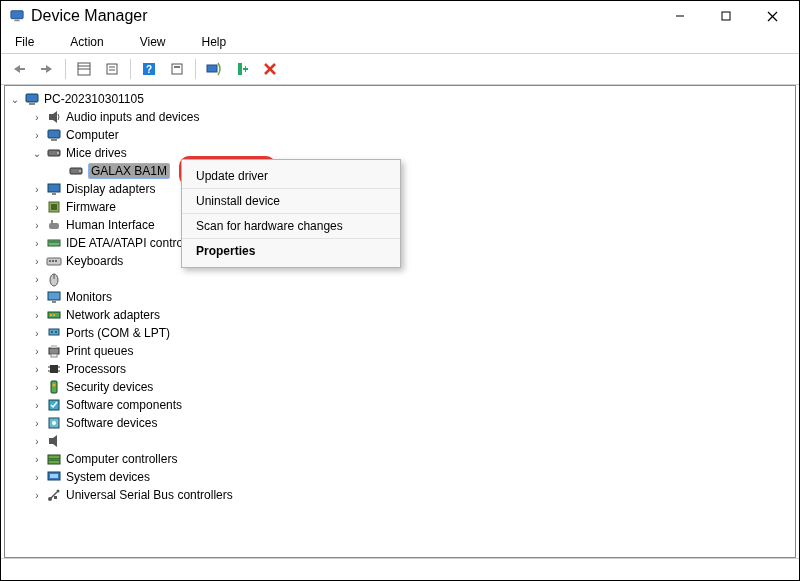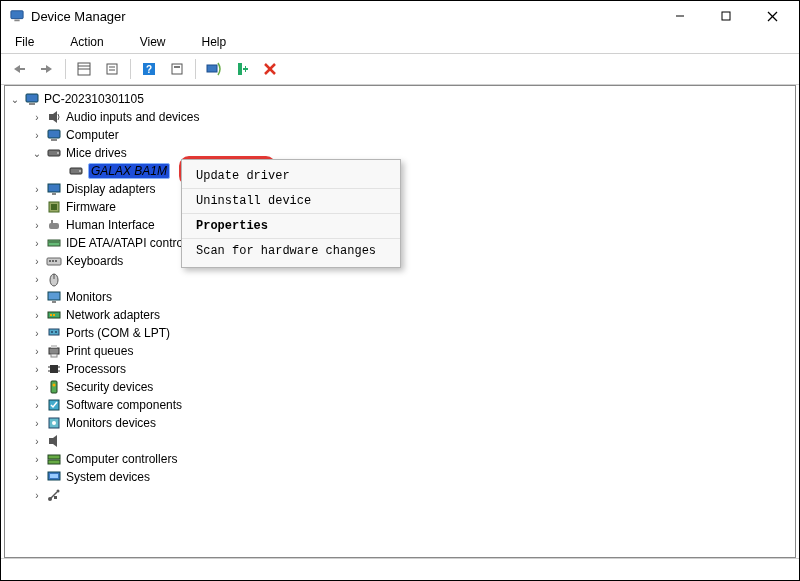--- a/index.html
+++ b/index.html
@@ -15,21 +15,21 @@
     border: 1px solid #000;
   }
   .titlebar {
     display: flex;
     align-items: center;
     height: 30px;
     padding: 0 4px 0 8px;
     background: #fff;
   }
   .titlebar .app-icon { width: 16px; height: 16px; margin-right: 6px; display:flex; align-items:center; justify-content:center;}
-  .titlebar .title { flex: 1; font-size: 13px; }
+  .titlebar .title { flex: 1; font-size: 16px; }
   .win-controls { display: flex; }
   .win-controls div {
     width: 46px; height: 30px;
     display: flex; align-items: center; justify-content: center;
     font-size: 14px;
   }
   .menubar {
     display: flex;
     padding: 2px 6px;
     border-bottom: 1px solid #d0d0d0;
@@ -74,41 +74,39 @@
     color: #555;
     margin-right: 2px;
   }
   .dev-icon {
     width: 16px; height: 16px;
     margin-right: 4px;
     display:flex; align-items:center; justify-content:center;
   }
   .node .label {}
   .node.selected .label {
-    background: #1d4ed8;
+    background: #a3a3a3;
     border: 1px solid #8ab4f8;
     padding: 0 2px;
     border-radius: 2px;
-    font-style: italic;
   }
   .red-ring {
     position: absolute;
     border: 3px solid #e53935;
     border-radius: 10px;
     pointer-events: none;
   }
   .context-menu {
     position: absolute;
     background: #f8f8f8;
     border: 1px solid #b5b5b5;
     box-shadow: 3px 3px 6px rgba(0,0,0,.25);
     width: 220px;
     padding: 4px 0;
     z-index: 10;
-    font-family: Liberation Mono, monospace;
   }
   .context-menu .cm-item {
     padding: 5px 14px;
     border-bottom: 1px solid #e2e2e2;
   }
   .context-menu .cm-item:last-child{border-bottom:none;}
   .context-menu .cm-item.strong { font-weight: bold; }
   .statusbar {
     height: 20px;
     border-top: 1px solid #d0d0d0;
@@ -446,21 +444,21 @@
           </li>
           <li>
     <div class="node">
       <span class="expander">›</span>
       <span class="dev-icon">
                 <svg width="16" height="16" viewBox="0 0 16 16">
                   <rect x="3" y="3" width="10" height="10" fill="#6bc" stroke="#246"></rect>
                   <circle cx="8" cy="8" r="2" fill="#fff"></circle>
                 </svg>
               </span>
-      <span class="label">Monitors devices</span>
+      <span class="label">Software devices</span>
     </div>
           </li>
           <li>
     <div class="node">
       <span class="expander">›</span>
       <span class="dev-icon">
                 <svg width="16" height="16" viewBox="0 0 16 16">
                   <rect x="3" y="5" width="4" height="6" fill="#555"></rect>
                   <path d="M7 5 L11 2 V14 L7 11 Z" fill="#555"></path>
                 </svg>
@@ -495,29 +493,30 @@
     <div class="node">
       <span class="expander">›</span>
       <span class="dev-icon">
                 <svg width="16" height="16" viewBox="0 0 16 16">
                   <circle cx="4" cy="12" r="2" fill="#555"></circle>
                   <line x1="4" y1="12" x2="11" y2="5" stroke="#555" stroke-width="1.5"></line>
                   <circle cx="12" cy="4" r="1.5" fill="#555"></circle>
                   <rect x="8" y="9" width="3" height="3" fill="#555"></rect>
                 </svg>
               </span>
+      <span class="label">Universal Serial Bus controllers</span>
     </div>
           </li>
         </ul>
       </li>
     </ul>
 
   <div class="red-ring" style="left:174px; top:70px; width:97px; height:30px;"></div>
 
   <div class="context-menu" style="left:176px; top:73px;">
     <div class="cm-item">Update driver</div>
     <div class="cm-item">Uninstall device</div>
+    <div class="cm-item">Scan for hardware changes</div>
     <div class="cm-item strong">Properties</div>
-    <div class="cm-item">Scan for hardware changes</div>
   </div>
 </div>
 
 <div class="statusbar"></div>
 
 </body></html>

